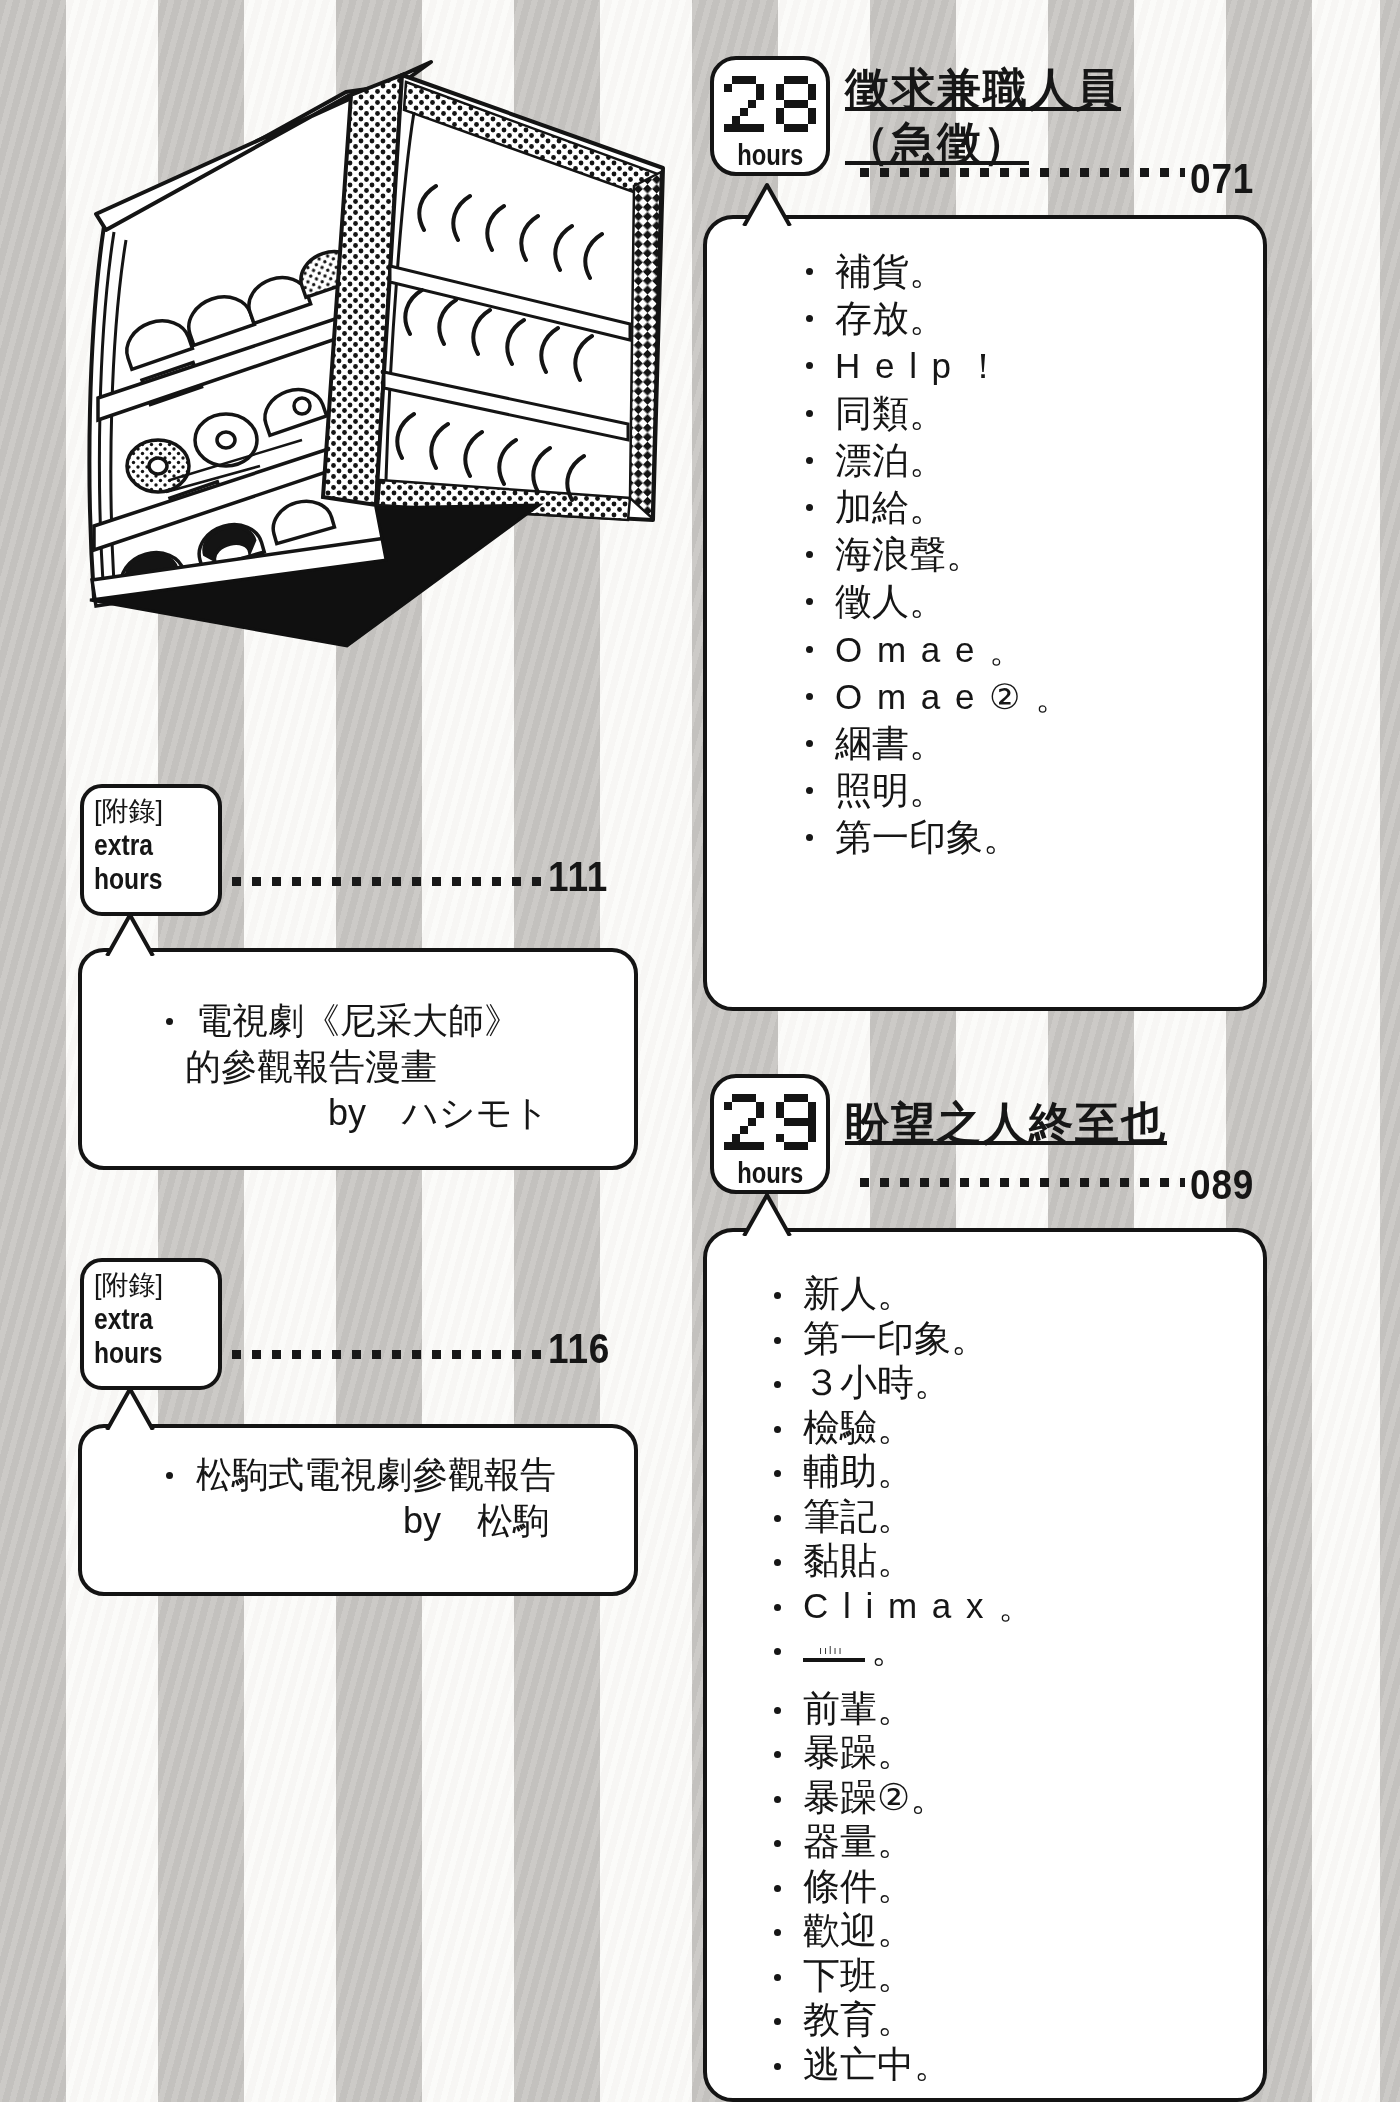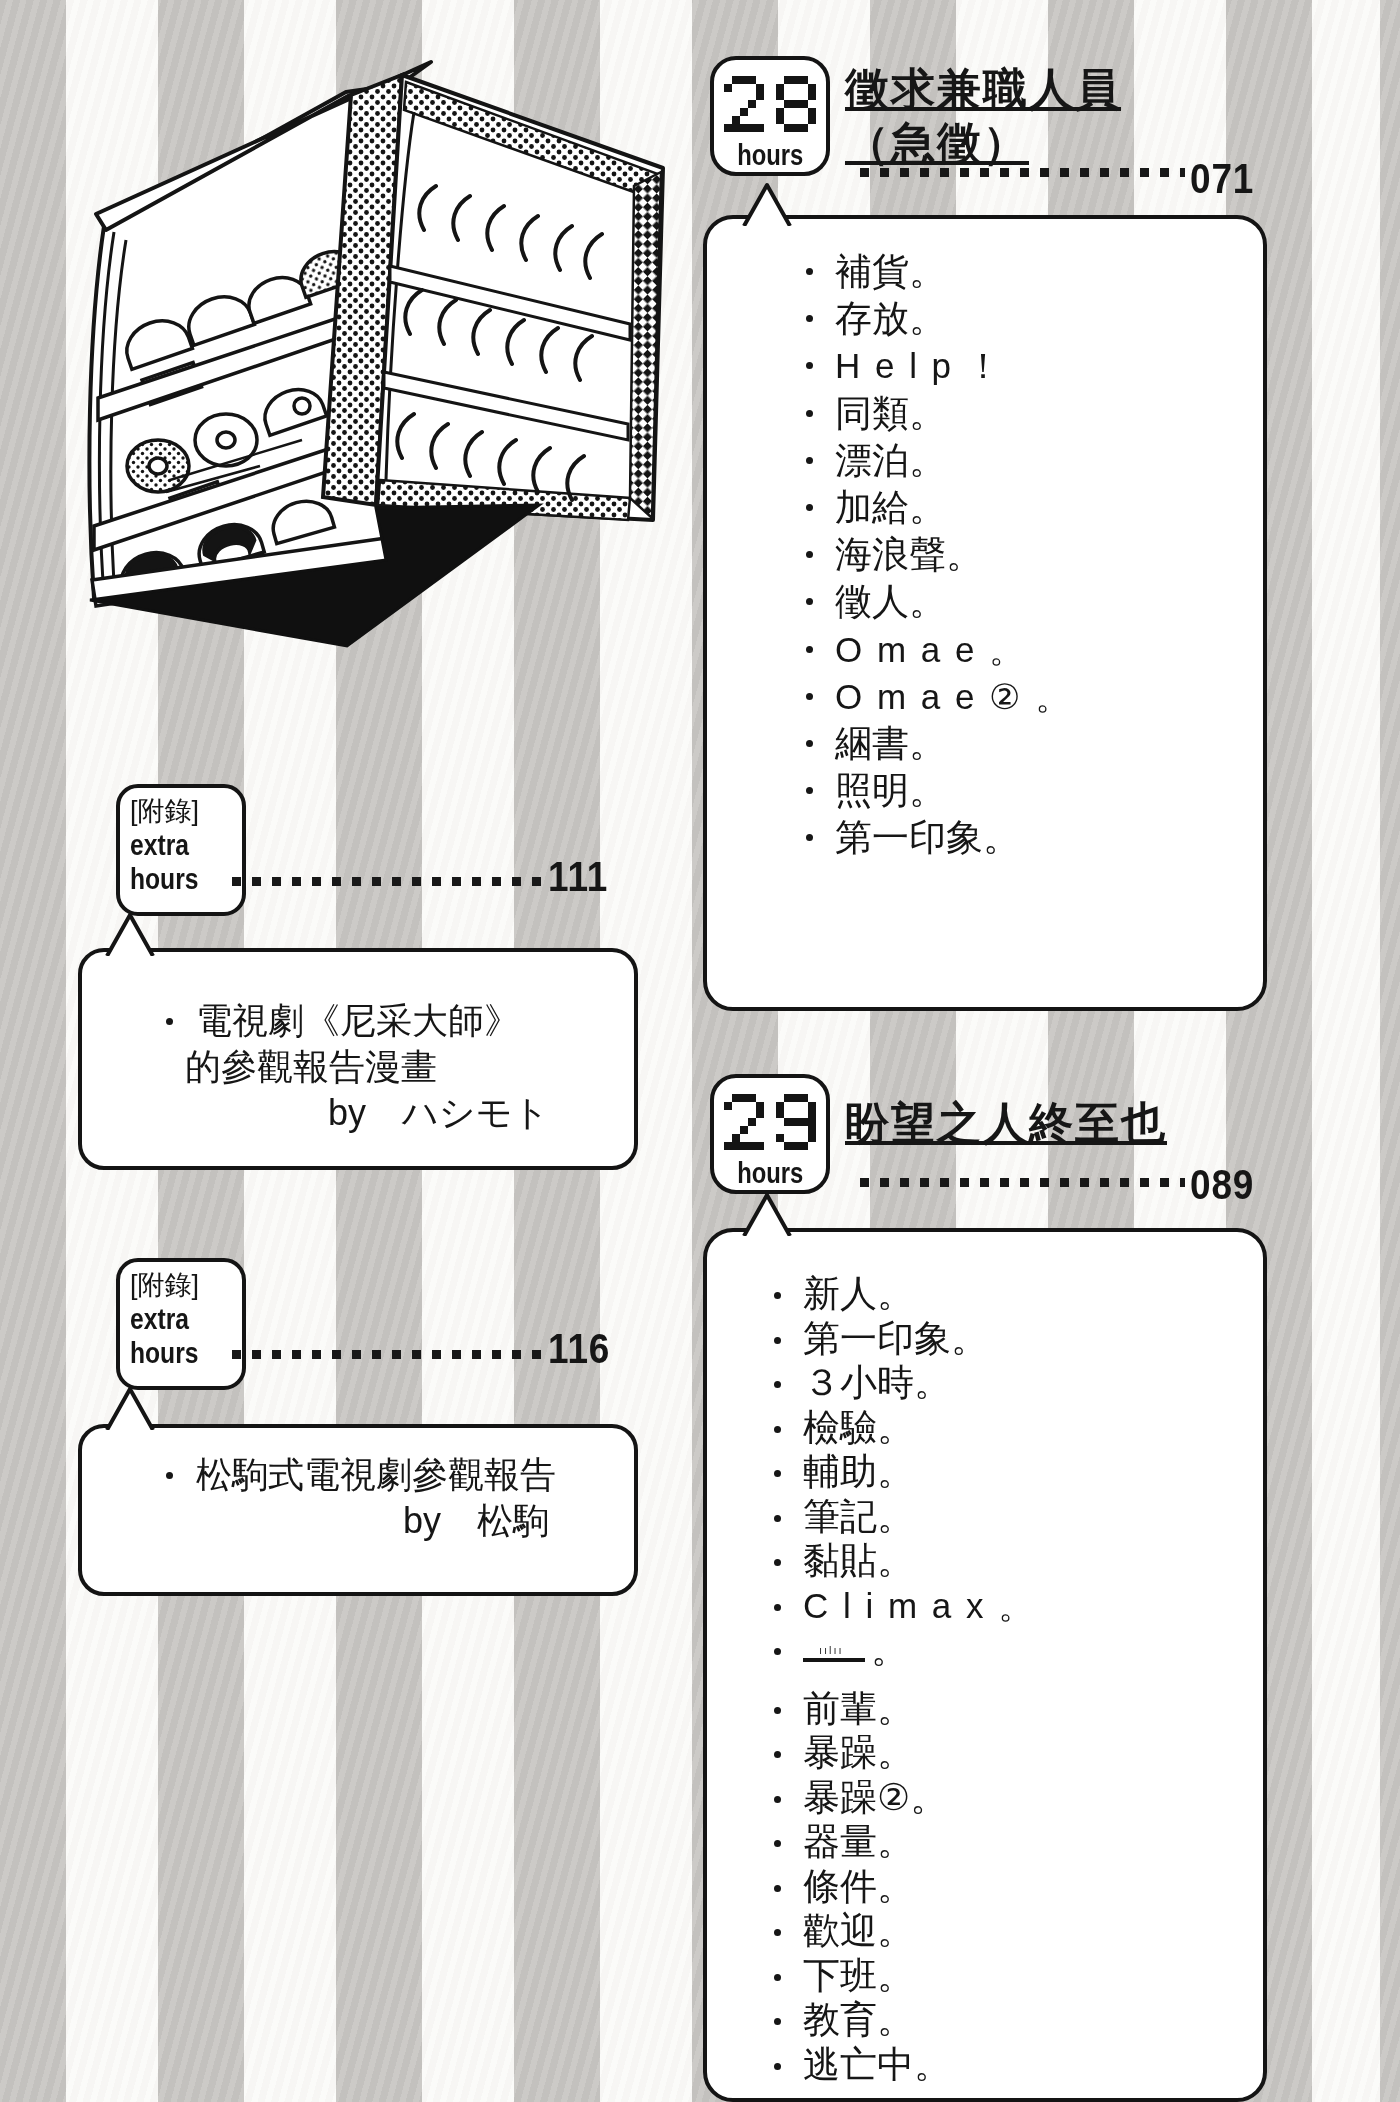--- a/index.html
+++ b/index.html
@@ -28,22 +28,22 @@
   .hours-label{
     margin-top:10px;font-size:29px;font-weight:700;
     transform:scaleX(.82);transform-origin:center;
     letter-spacing:0px;white-space:nowrap;
   }
 
   
   .exbadge{
     position:absolute;width:108px;height:118px;
     background:#fff;border:4px solid #141414;border-radius:22px;
-    padding:6px 4px 0 10px;box-sizing:content-box;
-    line-height:34px;font-size:28px;white-space:nowrap;margin-left:36px;
+    padding:6px 16px 0 10px;box-sizing:content-box;
+    line-height:34px;font-size:28px;white-space:nowrap;
   }
   .exbadge .cond{display:block;font-weight:700;font-size:29px;transform:scaleX(.85);transform-origin:left;}
   .exbadge .cjk{display:block;font-size:27px;}
 
   
   .ch-title{position:absolute;font-size:44px;font-weight:900;line-height:54px;letter-spacing:2px;white-space:nowrap;text-decoration:underline;}
   .leader{
     position:absolute;height:9px;
     background:repeating-linear-gradient(90deg,#181818 0 9px,transparent 9px 20px);
   }

